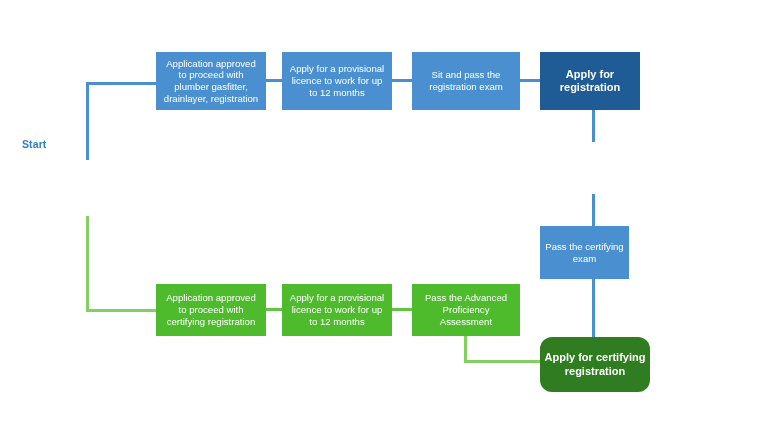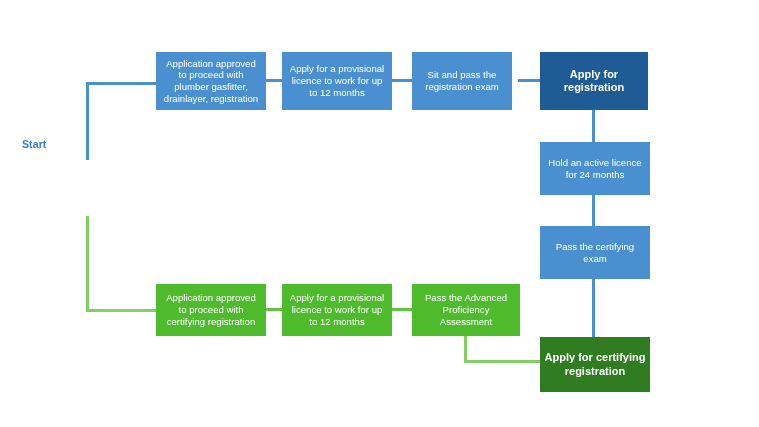--- a/index.html
+++ b/index.html
@@ -104,36 +104,32 @@
 plumber gasfitter,
 drainlayer, registration</span>
   </div>
 
   <div class="node blue-light body-text" style="left:282px; top:52px; width:110px; height:58px;">
     <span class="node-label">Apply for a provisional
 licence to work for up
 to 12 months</span>
   </div>
 
-  <div class="node blue-light body-text" style="left:412px; top:52px; width:100px; height:58px;">
+  <div class="node blue-light body-text" style="left:412px; top:52px; width:108px; height:58px;">
     <span class="node-label">Sit and pass the
 registration exam</span>
   </div>
 
-  <div class="node blue-dark strong-text" style="left:540px; top:52px; width:108px; height:58px;">
+  <div class="node blue-dark strong-text" style="left:540px; top:52px; width:100px; height:58px;">
     <span class="node-label">Apply for
 registration</span>
   </div>
 
-  <div class="node blue-light body-text" style="left:540px; top:142px; width:110px; height:53px;">
-    <span class="node-label">Hold an active licence
-for 24 months</span>
-  </div>
 
-  <div class="node blue-light body-text" style="left:540px; top:226px; width:110px; height:53px;">
+  <div class="node blue-light body-text" style="left:540px; top:226px; width:89px; height:53px;">
     <span class="node-label">Pass the certifying
 exam</span>
   </div>
 
   <div class="node green-light body-text" style="left:156px; top:284px; width:110px; height:52px;">
     <span class="node-label">Application approved
 to proceed with
 certifying registration</span>
   </div>
 
@@ -142,18 +138,18 @@
 licence to work for up
 to 12 months</span>
   </div>
 
   <div class="node green-light body-text" style="left:412px; top:284px; width:108px; height:52px;text-align:center;">
     <span class="node-label">Pass the Advanced
 Proficiency
 Assessment</span>
   </div>
 
-  <div class="node green-dark strong-text" style="left:540px; top:337px; width:110px; height:55px;">
+  <div class="node green-dark strong-text" style="left:540px; top:337px; width:110px; height:55px;border-radius:12px;">
     <span class="node-label">Apply for certifying
 registration</span>
   </div>
 
 </div>
 
 </body></html>

